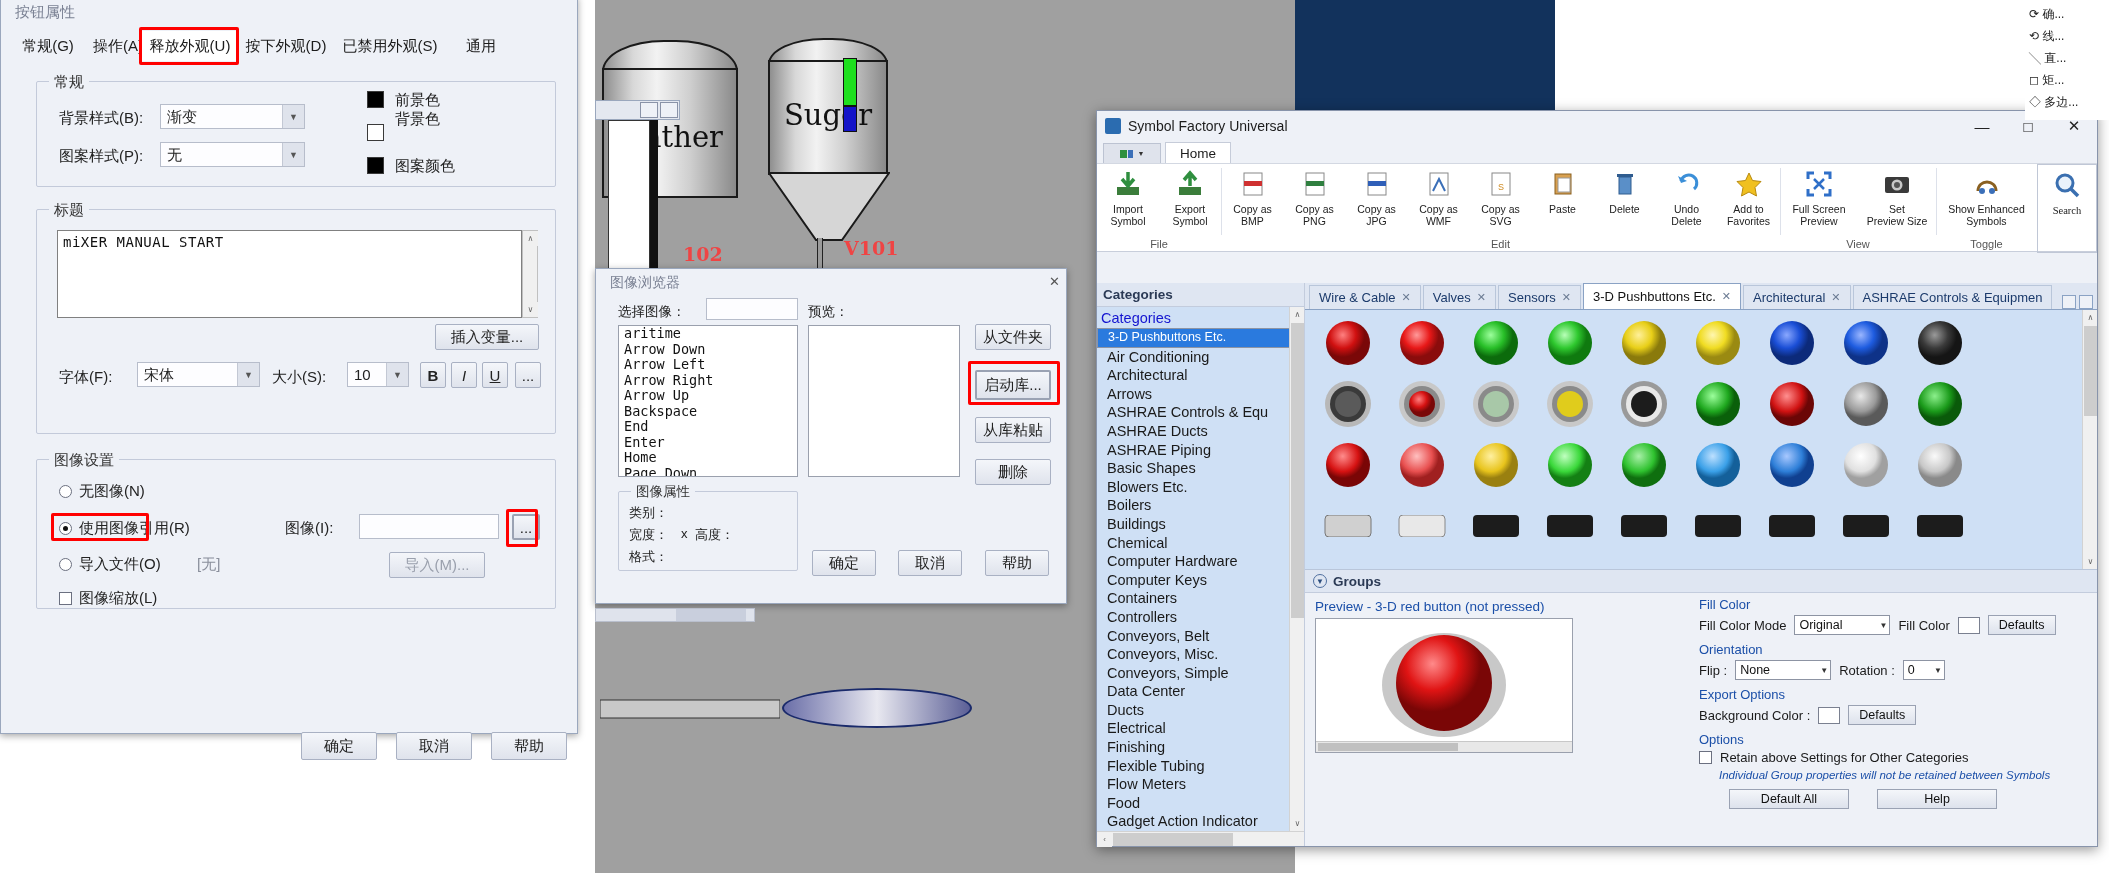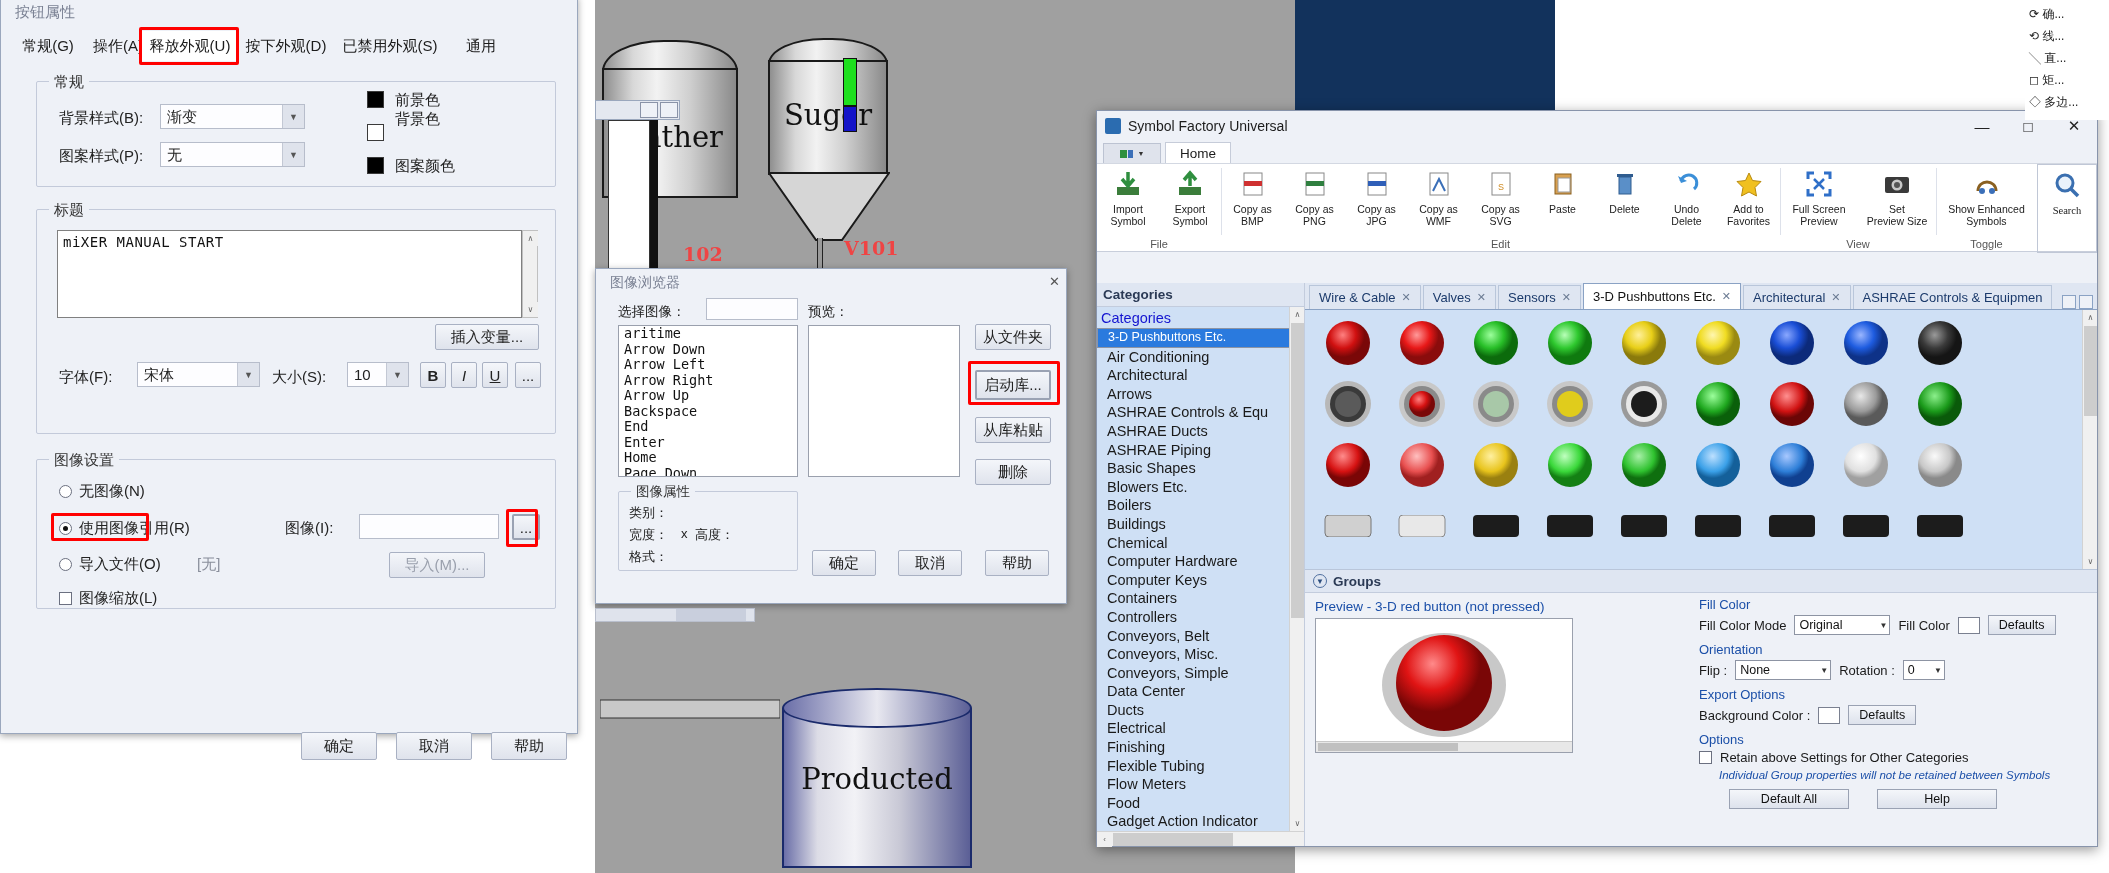--- a/index.html
+++ b/index.html
@@ -251,23 +251,20 @@
   <div class="abs" style="left:817px;top:238px;width:6px;height:40px;background:#9a9a9a;border-left:1px solid #222;border-right:1px solid #222;"></div>
   <svg class="abs" style="left:788px;top:272px;" width="66" height="42">
     <polygon points="4,2 62,2 33,38" fill="#111"></polygon>
   </svg>
   <div class="vtag abs" style="left:683px;top:243px;">102</div>
   <div class="vtag abs" style="left:844px;top:237px;text-align:center;">V101</div>
 
   <svg class="abs" style="left:600px;top:690px;" width="180" height="40">
     <rect x="0" y="10" width="180" height="18" fill="#c8c8c8" stroke="#333" stroke-width="1"></rect>
   </svg>
-  <div class="abs" style="left:782px;top:708px;width:190px;height:160px;background:linear-gradient(to right,#6b6fa8 0%,#dcdce6 18%,#f2f2f6 38%,#c9c9d6 62%,#5b5f96 100%);border:2px solid #1a2a6b;">
-    <div class="tank-label" style="position:absolute;top:52px;">Producted</div>
-  </div>
   <div class="abs" style="left:782px;top:688px;width:190px;height:40px;background:linear-gradient(to right,#6b6fa8,#e8e8f0,#5b5f96);border:2px solid #1a2a6b;border-radius:50%/20px;"></div>
 
   <div class="abs" style="left:595px;top:100px;width:85px;height:20px;background:#e4e8f0;border:1px solid #9aa7bd;display:flex;justify-content:flex-end;gap:2px;padding:1px;">
     <div style="width:18px;height:16px;border:1px solid #8a93a8;background:#eef1f7;"></div>
     <div style="width:18px;height:16px;border:1px solid #8a93a8;background:#eef1f7;"></div>
   </div>
   <div class="abs" style="left:608px;top:120px;width:42px;height:150px;background:#ffffff;border:1px solid #333;"></div>
   <div class="abs" style="left:650px;top:120px;width:8px;height:150px;background:#111;"></div>
 </div>
 

